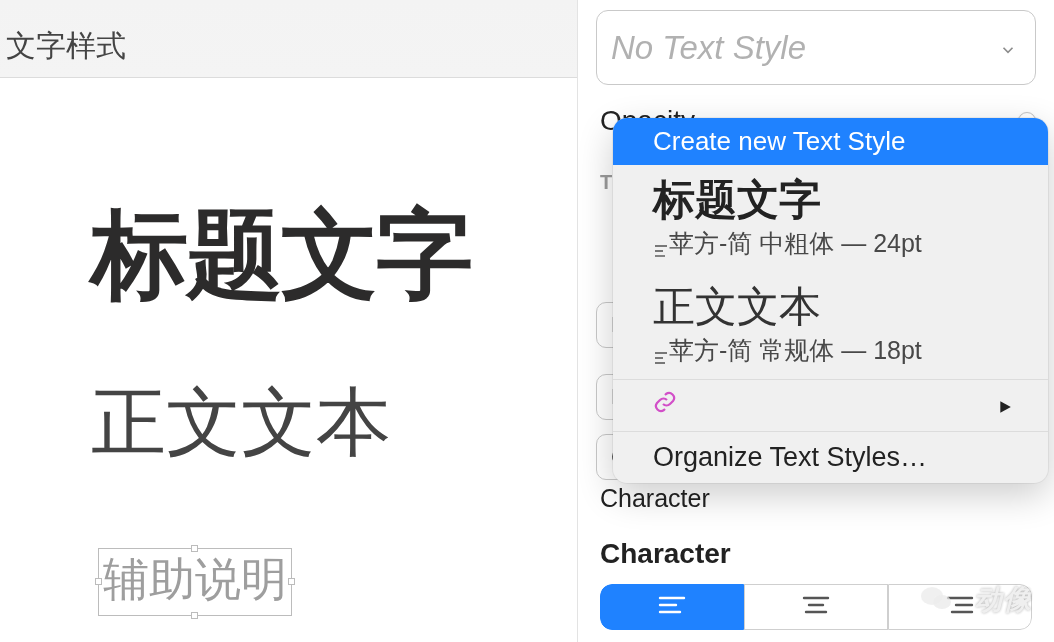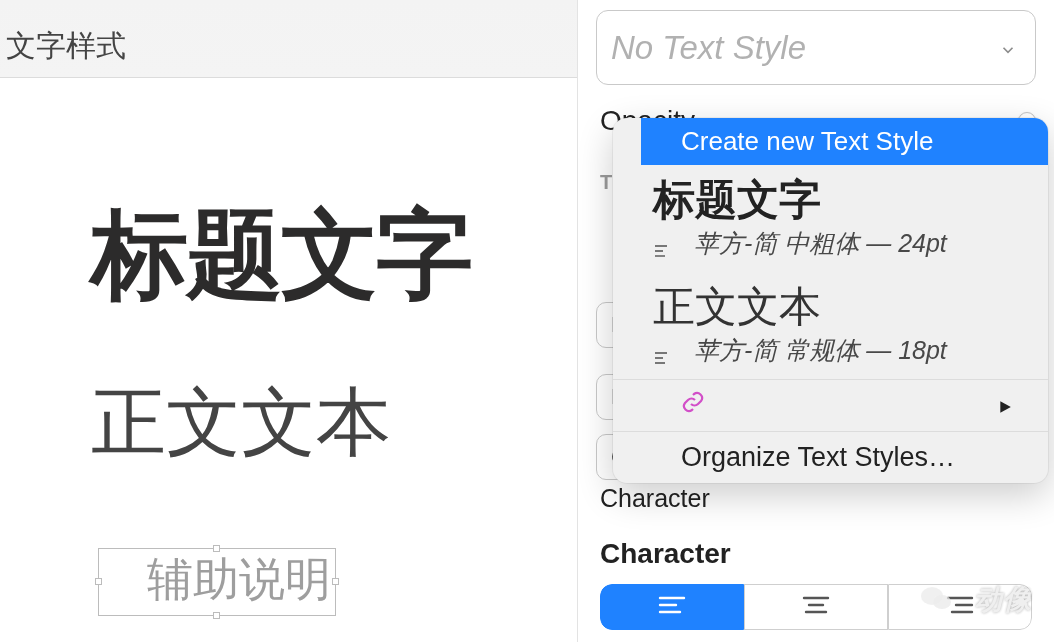--- a/index.html
+++ b/index.html
@@ -30,21 +30,21 @@
       position: absolute; left: 98px; top: 470px;
       border: 1px solid #bcbcbc; background: #fff; padding: 0px 4px 4px 4px;
     }
     .selected-text-wrap .handle {
       position: absolute; width: 7px; height: 7px; background: #fff; border: 1px solid #bcbcbc;
     }
     .selected-text-wrap .hL { left: -4px; top: 50%; margin-top: -4px; }
     .selected-text-wrap .hR { right: -4px; top: 50%; margin-top: -4px; }
     .selected-text-wrap .hT { left: 50%; top: -4px; margin-left: -4px; }
     .selected-text-wrap .hB { left: 50%; bottom: -4px; margin-left: -4px; }
-    .canvas .aux-text { font-size: 46px; color: #9e9e9e; font-weight: 400; margin-left: 44px; }
+    .canvas .aux-text { font-size: 46px; color: #9e9e9e; font-weight: 400; }
 
     
     .inspector { position: absolute; left: 577px; top: 0; width: 477px; height: 642px; border-left: 1px solid #e3e3e3; background: #fff; }
 
     .section-header {
       display: flex; justify-content: space-between; align-items: center;
       padding: 18px 22px 12px 22px; color: #9b9b9b; letter-spacing: 2px;
       font-size: 20px; font-weight: 600;
     }
     .chev { width: 20px; height: 20px; display: flex; align-items: center; justify-content: center; }
@@ -86,25 +86,25 @@
     .align-btn.active svg { stroke: #fff; }
     .align-btn:first-child { border-top-left-radius: 12px; border-bottom-left-radius: 12px; }
     .align-btn:last-child { border-top-right-radius: 12px; border-bottom-right-radius: 12px; }
 
     
     .dropdown {
       position: absolute; left: 613px; top: 118px; width: 435px; border-radius: 14px;
       background: #f0f0f0; box-shadow: 0 12px 36px rgba(0,0,0,0.2), 0 0 0 1px rgba(0,0,0,0.05);
       overflow: hidden; z-index: 50;
     }
-    .dd-item { padding: 10px 40px; font-size: 26px; color: #222; display: flex; align-items: center; gap: 12px; margin-left: 28px; }
+    .dd-item { padding: 10px 40px; font-size: 26px; color: #222; display: flex; align-items: center; gap: 12px; }
     .dd-row { padding: 12px 40px; cursor: default; }
     .dd-create { background: #1f82ff; color: #fff; padding: 8px 40px; font-size: 26px; }
     .dd-style-title { font-size: 42px; font-weight: 700; color: #222; line-height: 1.1; margin-bottom: 4px; }
-    .dd-style-meta { display: flex; align-items: center; gap: 25px; font-size: 25px; color: #484848; font-style: italic; }
+    .dd-style-meta { display: flex; align-items: center; gap: 0; font-size: 25px; color: #484848; }
     .dd-style-title.body { font-size: 42px; font-weight: 400; color: #333; }
     .smallicon { width: 16px; height: 16px; }
     .smallicon svg { width: 16px; height: 16px; stroke: #777; stroke-width: 1.8; fill: none; }
     .dd-sep { height: 1px; background: #dcdcdc; margin: 0px 0; }
     .dd-lib { display: flex; align-items: center; gap: 14px; font-size: 27px; color: #333; position: relative; }
     .dd-lib .libicon svg { width: 24px; height: 24px; stroke: #d24fc8; fill: none; stroke-width: 2.2; }
     .dd-lib .play { position: absolute; right: 36px; }
     .dd-lib .play svg { width: 14px; height: 14px; fill: #222; }
     .dd-org { font-size: 27px; align-items: center; }
 

